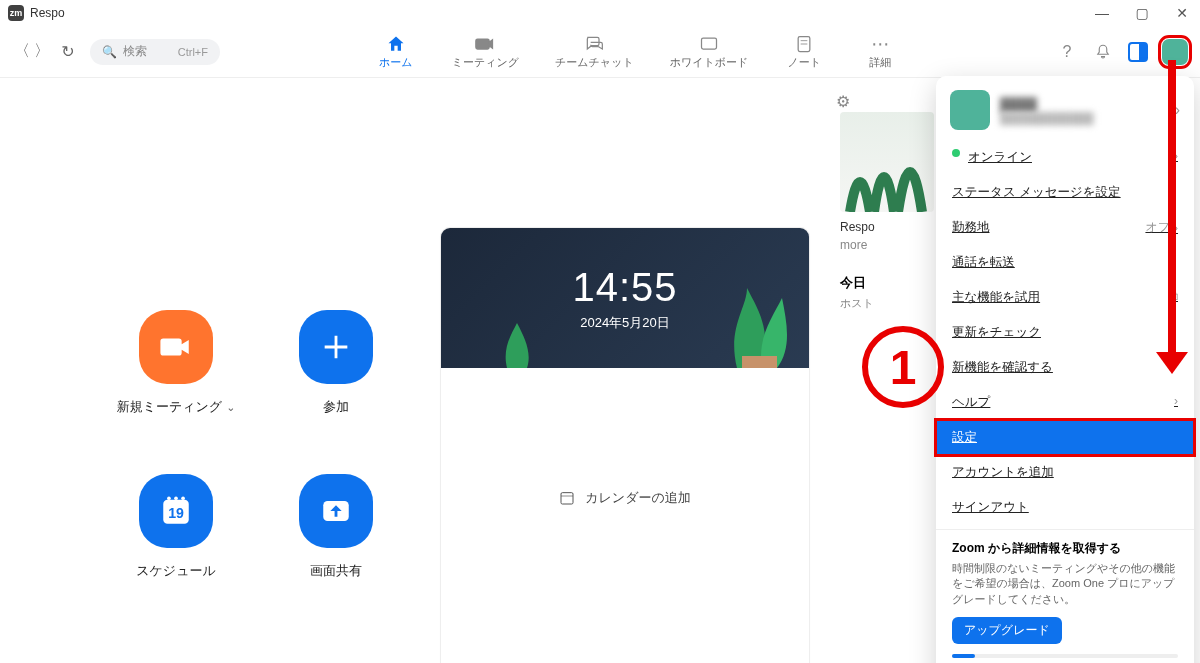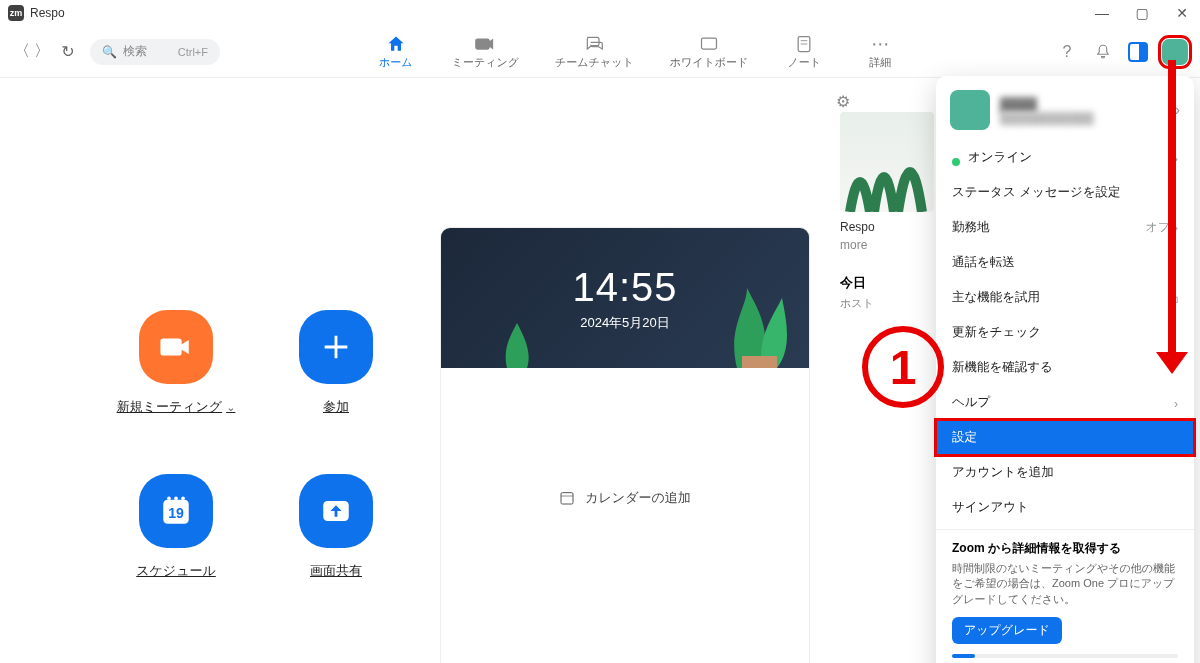--- a/index.html
+++ b/index.html
@@ -29,21 +29,21 @@
   .round-icon { width: 22px; height: 22px; color: #888; font-size: 16px; display: flex; align-items: center; justify-content: center; }
   .side-toggle { width: 20px; height: 20px; border: 2px solid #0e72ed; border-radius: 4px; position: relative; }
   .side-toggle::after { content:""; position:absolute; right:0; top:0; bottom:0; width:7px; background:#0e72ed; }
   .avatar { width: 26px; height: 26px; border-radius: 7px; background: #4fb39a; outline: 3px solid #e80000; outline-offset: 1px; }
 
   
   .body { display: flex; height: calc(100% - 78px); }
   .left-area { flex: 1; position: relative; }
 
   .action-grid { position: absolute; left: 96px; top: 232px; display: grid; grid-template-columns: 160px 160px; row-gap: 58px; column-gap: 0; }
-  .action { display: flex; flex-direction: column; align-items: center; gap: 14px; font-size: 13px; color: #222; text-decoration: underline; }
+  .action { display: flex; flex-direction: column; align-items: center; gap: 14px; font-size: 13px; color: #222; }
   .action-label { display: flex; align-items: center; gap: 4px; }
   .tile { width: 74px; height: 74px; border-radius: 28px; display: flex; align-items: center; justify-content: center; }
   .tile-orange { background: #ff742e; }
   .tile-blue { background: #0e72ed; }
   .tile svg { width: 34px; height: 34px; fill: #fff; }
 
   
   .center-card { position: absolute; left: 440px; top: 149px; width: 370px; height: 460px; border: 1px solid #eee; border-radius: 10px; overflow: hidden; box-shadow: 0 0 1px rgba(0,0,0,0.05); }
   .clock-banner { height: 140px; background: linear-gradient(135deg, #1c283a, #2a3b52); position: relative; display: flex; flex-direction: column; align-items: center; justify-content: center; color: #fff; }
   .clock-time { font-size: 40px; font-weight: 300; letter-spacing: 1px; }
@@ -62,21 +62,21 @@
   .host-label { font-size: 11px; color: #888; margin-top:4px; }
 
   
   .dropdown { position: absolute; right: 6px; top: 76px; width: 258px; background: #fff; border-radius: 10px; box-shadow: 0 8px 28px rgba(0,0,0,0.18); padding: 4px 0 14px; }
   .profile-row { display: flex; align-items: center; padding: 10px 14px; gap: 10px; }
   .profile-avatar { width: 40px; height: 40px; border-radius: 8px; background: #4fb39a; }
   .profile-name { filter: blur(3px); color:#777; font-size:13px; }
   .profile-email { filter: blur(3px); color:#bbb; font-size:11px; }
   .profile-chevron { margin-left:auto; color:#999; }
 
-  .menu-item { display: flex; align-items: flex-end; padding: 9px 16px; font-size: 12.5px; color: #222; cursor: default; }
+  .menu-item { display: flex; align-items: flex-start; padding: 9px 16px; font-size: 12.5px; color: #222; cursor: default; text-decoration: underline; }
   .menu-item .right { margin-left: auto; color: #999; font-size: 12px; display:flex; align-items:center; gap:4px; }
   .menu-item.highlight { background: #0e72ed; color: #fff; outline: 3px solid #e80000; outline-offset: -1px; }
   .status-dot { width: 8px; height: 8px; border-radius: 50%; background: #2ecc71; margin-right: 8px; }
 
   .promo { padding: 10px 16px 14px; border-top: 1px solid #eee; margin-top: 4px; }
   .promo-title { font-size: 12px; font-weight: bold; }
   .promo-body { font-size: 11px; color: #666; margin-top: 4px; line-height: 1.4; }
   .promo-btn { margin-top: 10px; background: #0e72ed; color: #fff; font-size: 12px; padding: 5px 12px; border-radius: 6px; display: inline-block; }
   .promo-progress { margin-top: 10px; height: 4px; background: #eee; border-radius: 2px; position: relative; }
   .promo-progress::before { content:""; position:absolute; left:0; top:0; bottom:0; width:10%; background:#0e72ed; border-radius:2px; }

